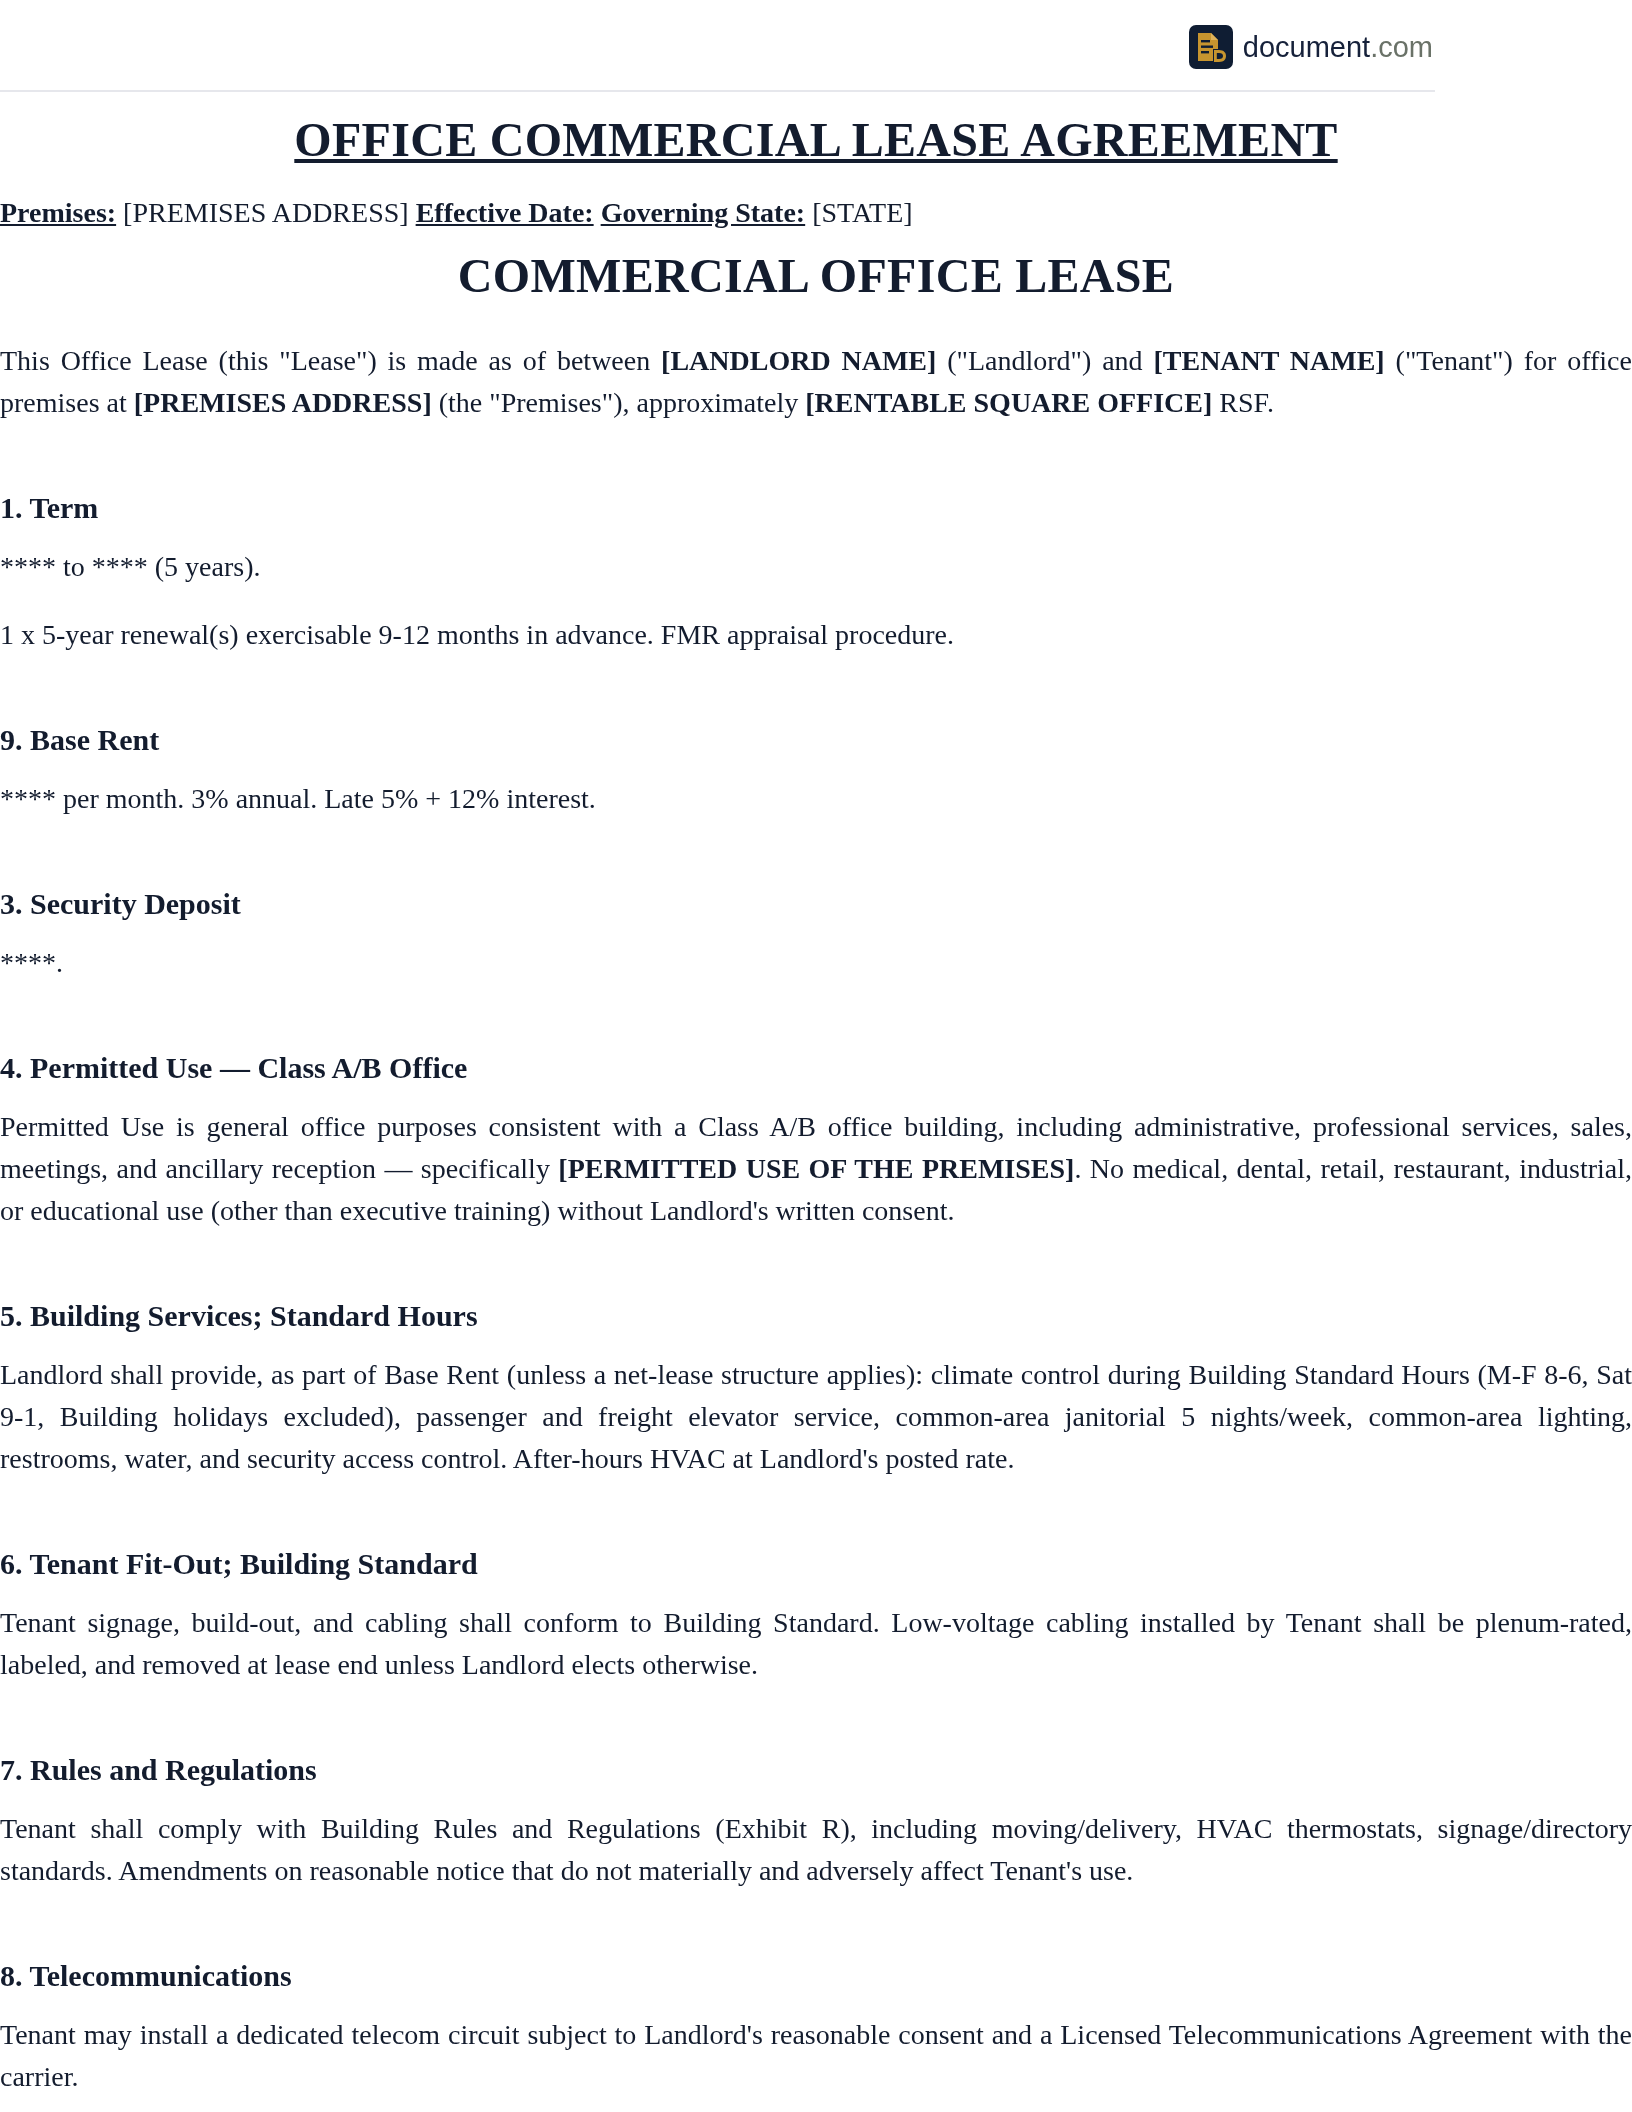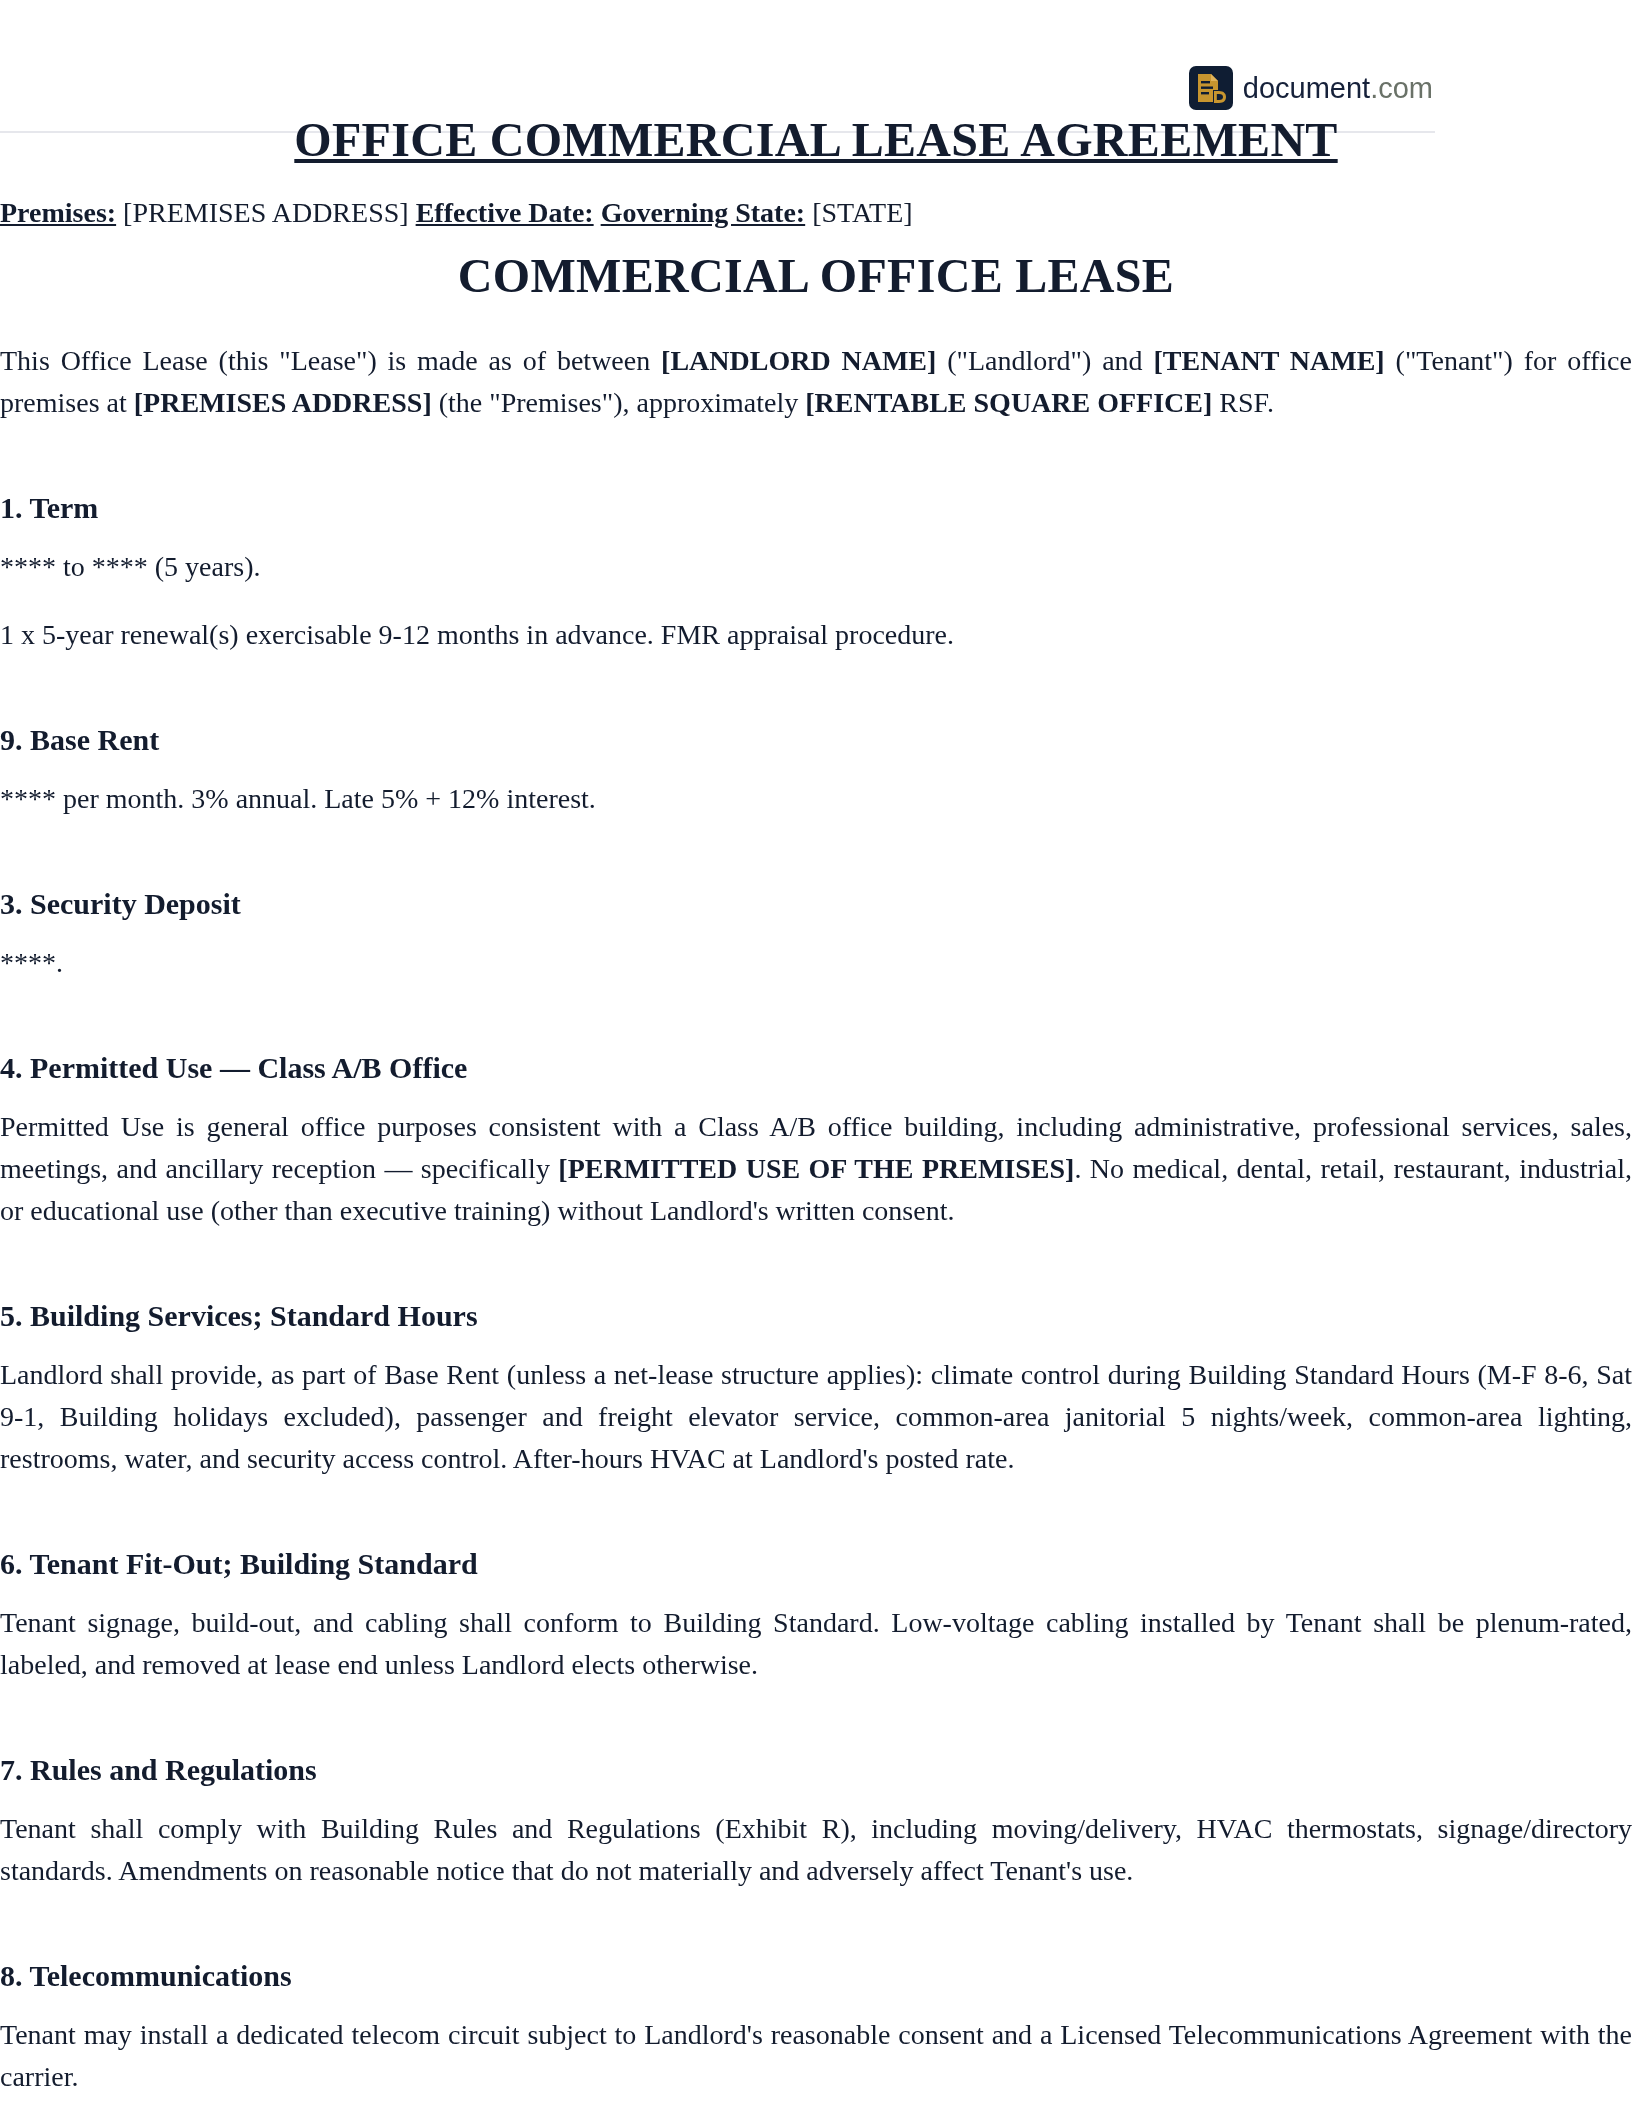--- a/index.html
+++ b/index.html
@@ -8,21 +8,20 @@
     height: 2112px;
     overflow: hidden;
     position: relative;
     color: #131c2e;
     font-family: "Liberation Serif", "DejaVu Serif", serif;
   }
   .topbar {
     position: absolute; left: 0; top: 0; width: 1435px; height: 92px;
     border-bottom: 2px solid #e6e7ec;
     box-sizing: border-box;
-    margin-top: 41px;
   }
   .brand {
     position: absolute; right: 2px; top: 25px; height: 44px;
     display: flex; align-items: center; gap: 10px;
   }
   .brand-icon { width: 44px; height: 44px; display: block; }
   .brand-text {
     font-family: "Liberation Sans", "DejaVu Sans", sans-serif;
     font-size: 29px; letter-spacing: 0px; line-height: 44px;
   }

